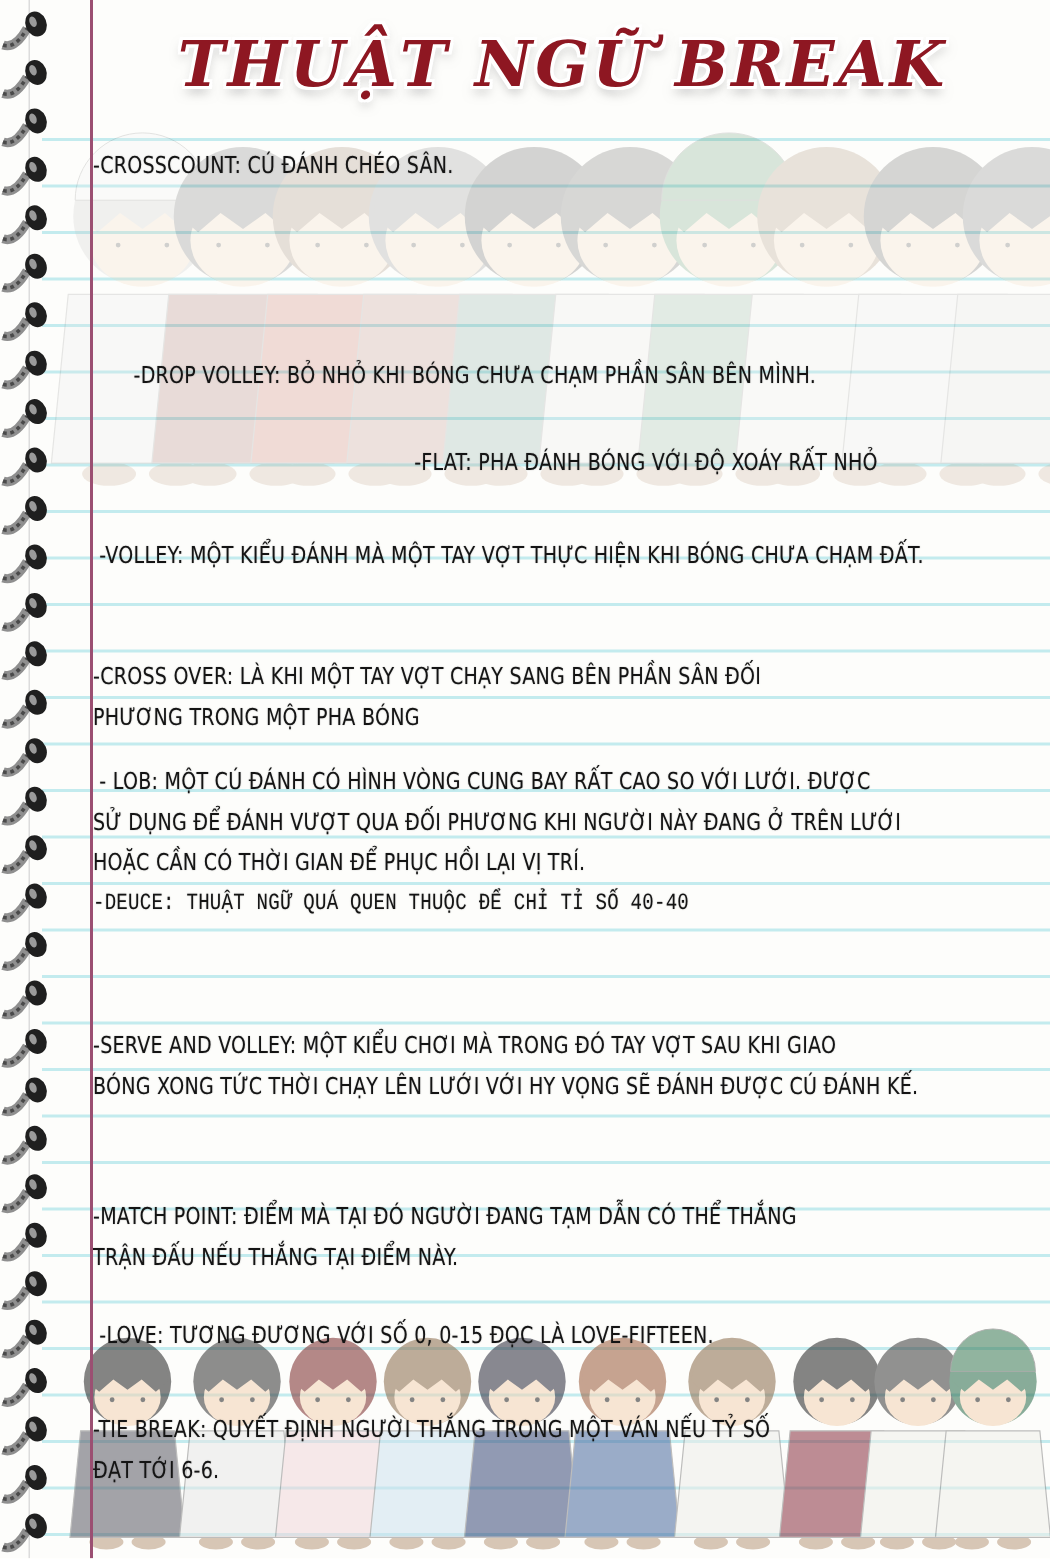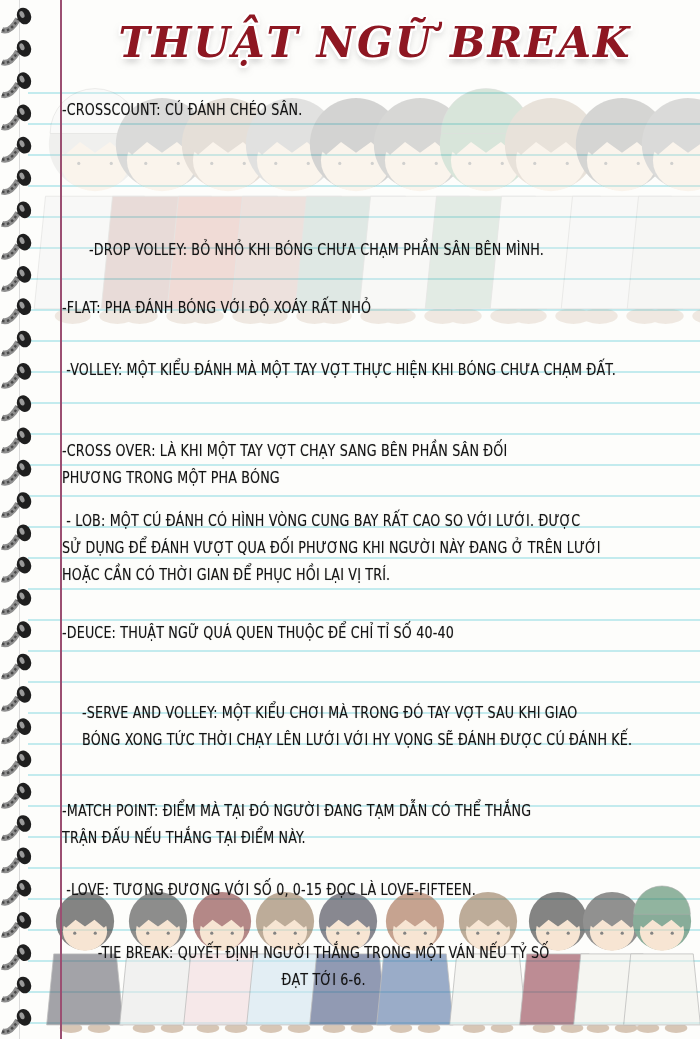--- a/index.html
+++ b/index.html
@@ -490,47 +490,47 @@
   </g>
     </svg>
   <h1 class="title">THUẬT NGỮ BREAK</h1>
   <div id="entries">
       <div class="entry" style="top: 97px;">
         <div class="line">-CROSSCOUNT: CÚ ĐÁNH CHÉO SÂN.</div>
       </div>
       <div class="entry" style="top: 237px; padding-left: 27px;">
         <div class="line">-DROP VOLLEY: BỎ NHỎ KHI BÓNG CHƯA CHẠM PHẦN SÂN BÊN MÌNH.</div>
       </div>
-      <div class="entry" style="top: 295px;">
+      <div class="entry" style="top: 295px; text-align: right;">
         <div class="line">-FLAT: PHA ĐÁNH BÓNG VỚI ĐỘ XOÁY RẤT NHỎ</div>
       </div>
       <div class="entry" style="top: 438px;">
         <div class="line">-CROSS OVER: LÀ KHI MỘT TAY VỢT CHẠY SANG BÊN PHẦN SÂN ĐỐI</div>
         <div class="line">PHƯƠNG TRONG MỘT PHA BÓNG</div>
       </div>
       <div class="entry" style="top: 357px;">
         <div class="line"> -VOLLEY: MỘT KIỂU ĐÁNH MÀ MỘT TAY VỢT THỰC HIỆN KHI BÓNG CHƯA CHẠM ĐẤT.</div>
       </div>
       <div class="entry" style="top: 508px;">
         <div class="line"> - LOB: MỘT CÚ ĐÁNH CÓ HÌNH VÒNG CUNG BAY RẤT CAO SO VỚI LƯỚI. ĐƯỢC</div>
         <div class="line">SỬ DỤNG ĐỂ ĐÁNH VƯỢT QUA ĐỐI PHƯƠNG KHI NGƯỜI NÀY ĐANG Ở TRÊN LƯỚI</div>
         <div class="line">HOẶC CẦN CÓ THỜI GIAN ĐỂ PHỤC HỒI LẠI VỊ TRÍ.</div>
       </div>
-      <div class="entry" style="top: 620px;">
+      <div class="entry" style="top: 589px; font-family: Liberation Mono, monospace;">
         <div class="line">-DEUCE: THUẬT NGỮ QUÁ QUEN THUỘC ĐỂ CHỈ TỈ SỐ 40-40</div>
       </div>
-      <div class="entry" style="top: 700px; margin-left: 20px;">
+      <div class="entry" style="top: 684px;">
         <div class="line">-SERVE AND VOLLEY: MỘT KIỂU CHƠI MÀ TRONG ĐÓ TAY VỢT SAU KHI GIAO</div>
         <div class="line">BÓNG XONG TỨC THỜI CHẠY LÊN LƯỚI VỚI HY VỌNG SẼ ĐÁNH ĐƯỢC CÚ ĐÁNH KẾ.</div>
       </div>
       <div class="entry" style="top: 798px;">
         <div class="line">-MATCH POINT: ĐIỂM MÀ TẠI ĐÓ NGƯỜI ĐANG TẠM DẪN CÓ THỂ THẮNG</div>
         <div class="line">TRẬN ĐẤU NẾU THẮNG TẠI ĐIỂM NÀY.</div>
       </div>
       <div class="entry" style="top: 877px;">
         <div class="line"> -LOVE: TƯƠNG ĐƯƠNG VỚI SỐ 0, 0-15 ĐỌC LÀ LOVE-FIFTEEN.</div>
       </div>
-      <div class="entry" style="top: 940px; text-align: center;">
+      <div class="entry" style="top: 940px;">
         <div class="line">-TIE BREAK: QUYẾT ĐỊNH NGƯỜI THẮNG TRONG MỘT VÁN NẾU TỶ SỐ</div>
         <div class="line">ĐẠT TỚI 6-6.</div>
       </div>
     </div>
 </div>
 
 </body></html>

